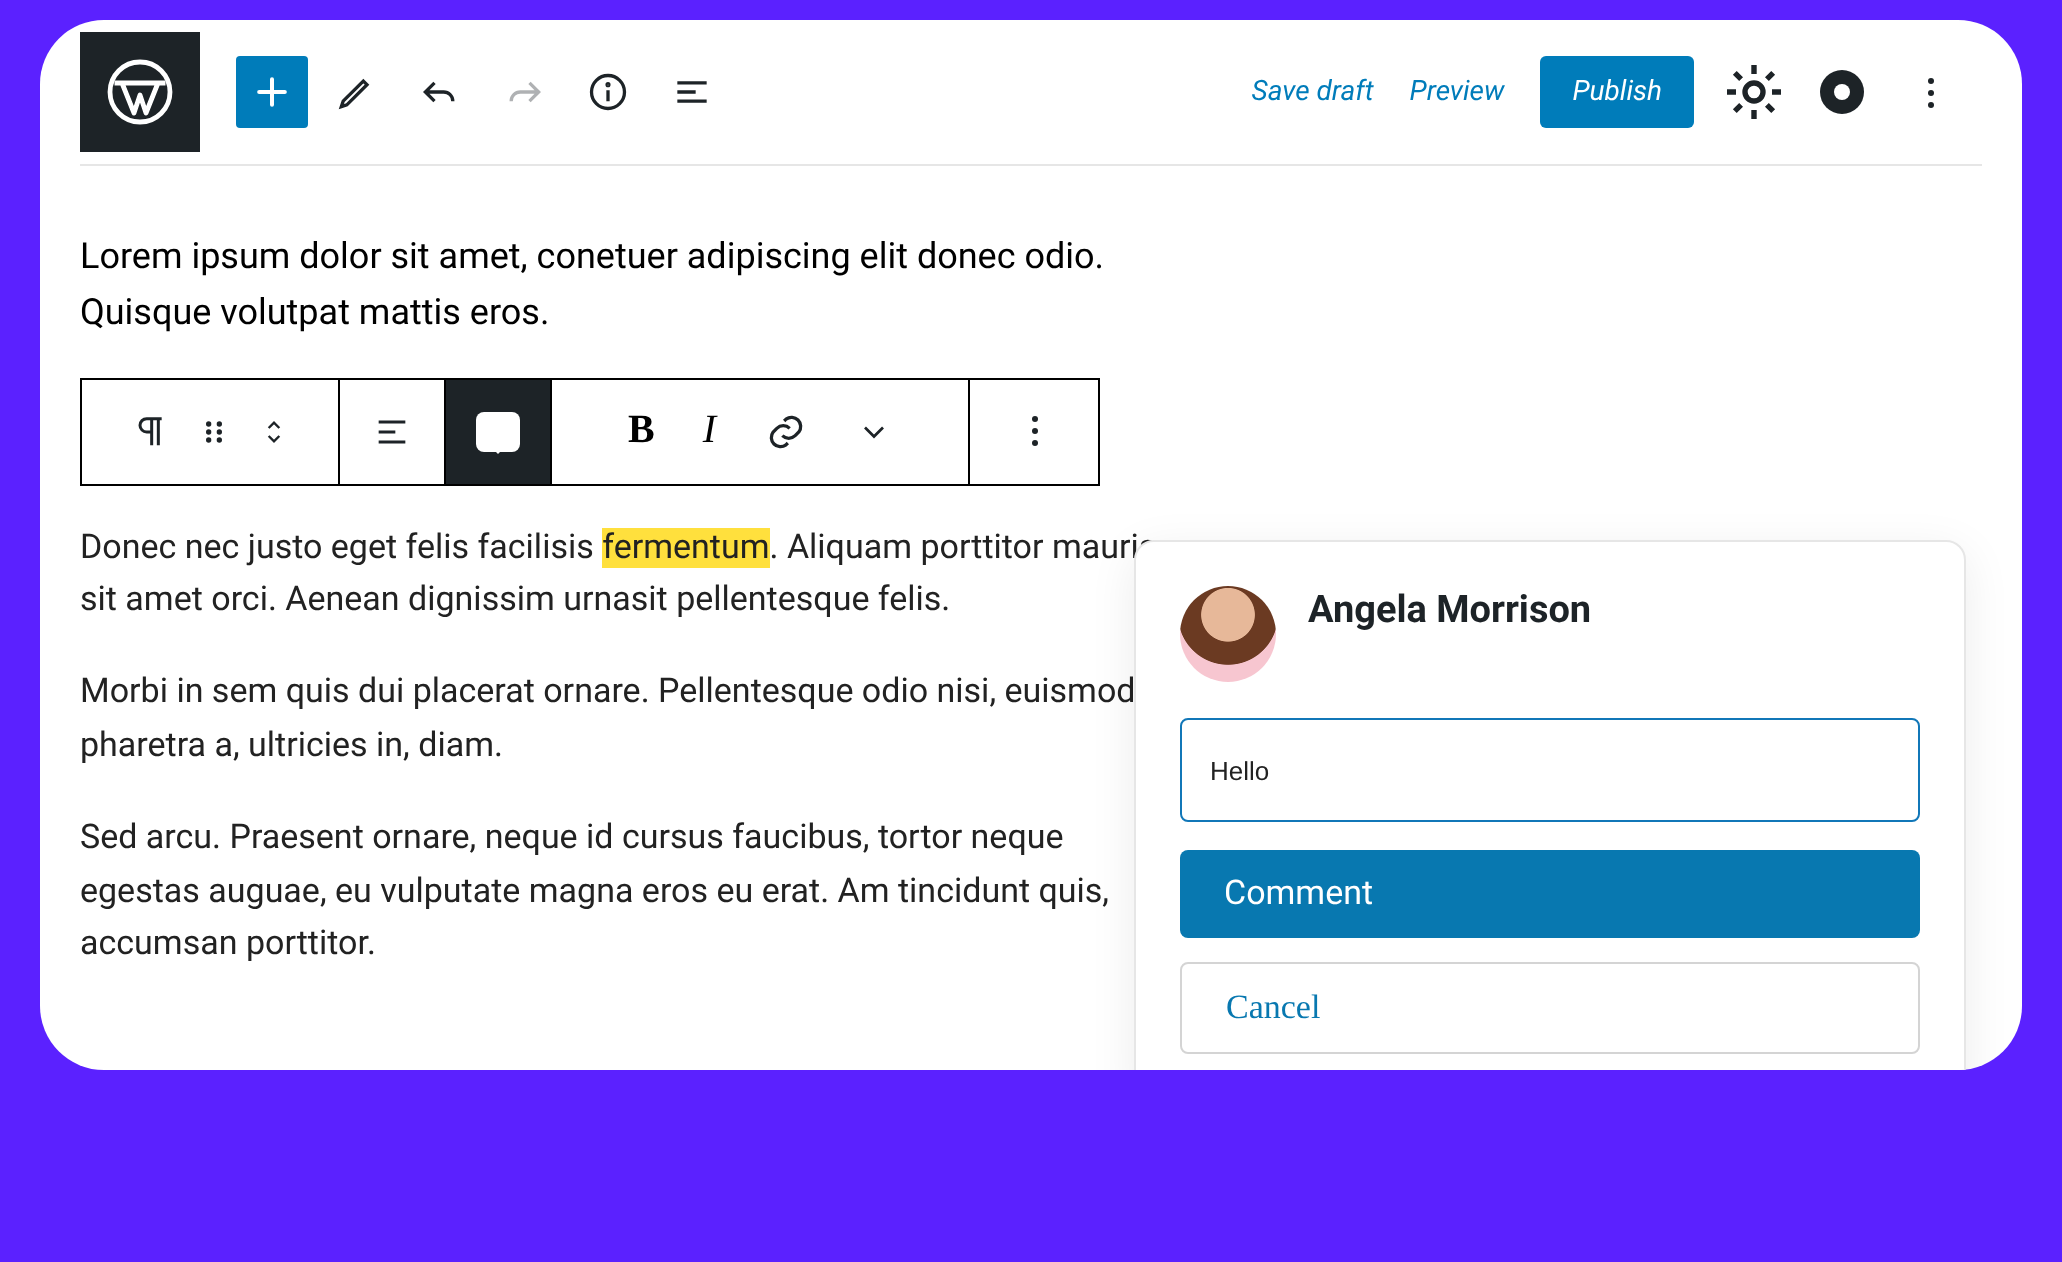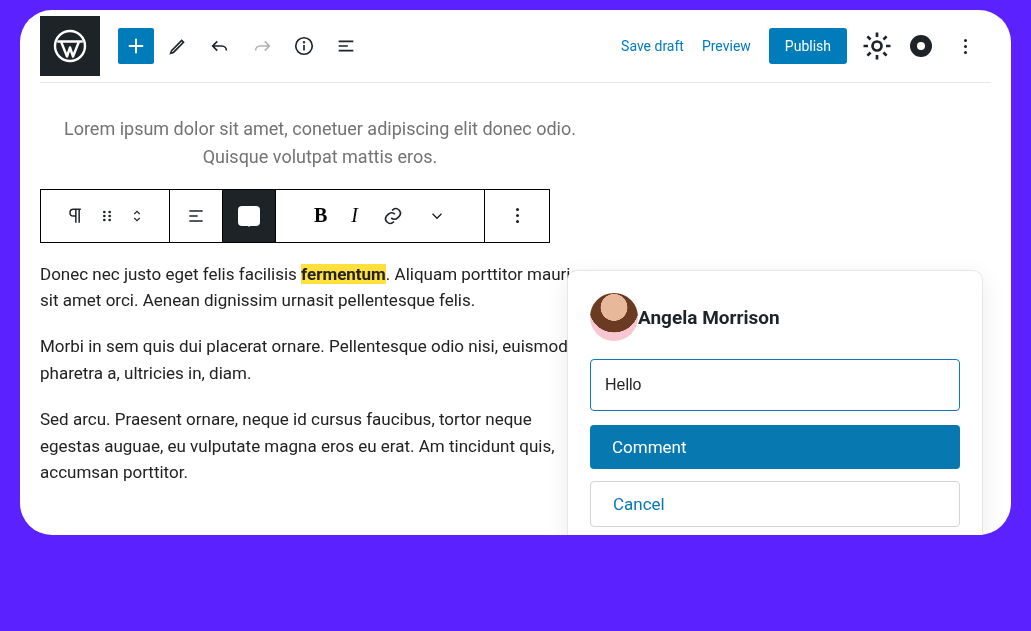--- a/index.html
+++ b/index.html
@@ -1,68 +1,68 @@
 <!DOCTYPE html>
 <html><head>
 <meta charset="utf-8">
 <style>
   html,body{margin:0;padding:0;font-family:-apple-system,BlinkMacSystemFont,"Segoe UI",Roboto,sans-serif;}
   body{background:#5b21ff;display:flex;justify-content:center;align-items:flex-start;padding:10px 0 0 0;box-sizing:border-box;min-height:631px;}
   .stage{width:991px;background:#fff;border-radius:32px;padding:0 20px 30px 20px;box-sizing:border-box;position:relative;overflow:hidden;}
 
   
-  .topbar{display:flex;align-items:center;height:72px;border-bottom:1px solid #e6e6e6;}
+  .topbar{display:flex;align-items:center;height:72px;border-bottom:1px solid #e6e6e6;font-style:italic;}
   .wp-logo{width:60px;height:60px;background:#1d2327;display:flex;align-items:center;justify-content:center;margin-right:18px;}
   .wp-logo svg{width:36px;height:36px;}
   .tbtn{width:36px;height:36px;display:flex;align-items:center;justify-content:center;margin-right:6px;border-radius:2px;}
   .tbtn.add{background:#007cba;color:#fff;}
   .tbtn svg{width:22px;height:22px;}
   .tbtn.disabled{opacity:.35;}
   .spacer{flex:1;}
   .linkbtn{color:#007cba;font-size:14px;margin-right:18px;cursor:pointer;}
   .publish-btn{background:#007cba;color:#fff;padding:10px 16px;font-size:14px;border-radius:3px;margin-right:12px;}
   .gearbtn,.pingbtn,.vmore{width:36px;height:36px;display:flex;align-items:center;justify-content:center;margin-right:8px;}
   .ping-icon{width:22px;height:22px;background:#1d2327;border-radius:50%;position:relative;}
   .ping-icon::after{content:"";position:absolute;left:7px;top:7px;width:8px;height:8px;background:#fff;border-radius:50%;}
   .vdots div{width:3px;height:3px;background:#1d2327;border-radius:50%;margin:3px 0;}
   .tb-icon{stroke:#1d2327;stroke-width:1.8;fill:none;}
 
   
-  .intro{font-size:18px;color:#737373;margin:32px 0 18px 0;max-width:560px;line-height:1.55;text-align:center;}
+  .intro{font-size:18px;color:#000000;margin:32px 0 18px 0;max-width:560px;line-height:1.55;}
 
   
   .blocktb{display:flex;height:52px;border:1.5px solid #000;width:508px;margin-bottom:18px;}
   .btcell{display:flex;align-items:center;justify-content:center;border-right:1.5px solid #000;}
   .btcell:last-child{border-right:none;}
   .btcell.c1{width:128px;gap:14px;}
   .btcell.c2{width:52px;}
   .btcell.c3{width:52px;background:#1d2327;}
   .btcell.wide{width:208px;gap:24px;}
   .btcell.end{flex:1;}
   .bt-icon{stroke:#1d2327;stroke-width:1.8;fill:none;}
   .btcell.c3 .chat{width:22px;height:20px;background:#fff;border-radius:4px;position:relative;}
   .btcell.c3 .chat::after{content:"";position:absolute;left:6px;bottom:-6px;border:5px solid transparent;border-top-color:#fff;}
   .boldB{font-weight:800;font-size:20px;font-family:serif;}
   .italI{font-style:italic;font-size:20px;font-family:serif;}
 
   
   .body-col{max-width:550px;}
   .body-col p{font-size:17px;color:#222;line-height:1.55;margin:0 0 20px 0;}
-  .hl{background:#ffe03d;font-weight:bold;}
+  .hl{background:#ffe03d;}
 
   
   .popover{position:absolute;right:28px;top:260px;width:416px;background:#fff;border:1px solid #e6e6e6;border-radius:10px;box-shadow:0 6px 24px rgba(0,0,0,.08);padding:22px 22px 22px 22px;box-sizing:border-box;}
-  .p-head{display:flex;align-items:center;margin-bottom:18px;}
+  .p-head{display:flex;align-items:flex-start;gap:16px;margin-bottom:18px;}
   .avatar{width:48px;height:48px;border-radius:50%;background:radial-gradient(circle at 50% 30%, #e7b899 0 32%, #6b3a22 33% 60%, #f7c6d0 61% 100%);}
   .uname{font-weight:700;font-size:19px;color:#1d2327;}
-  .p-input{width:100%;height:52px;border:1.5px solid #1177b8;border-radius:4px;padding:0 14px;font-size:16px;color:#222;box-sizing:border-box;outline:none;}
+  .p-input{width:100%;height:52px;border:1.5px solid #1177b8;border-radius:4px;padding:0 14px;font-size:13px;color:#222;box-sizing:border-box;outline:none;}
   .p-actions{display:flex;gap:12px;margin-top:14px;flex-direction:column;}
   .pbtn{height:44px;padding:0 22px;border-radius:4px;font-size:17px;display:flex;align-items:center;cursor:pointer;}
   .pbtn.primary{background:#0878b0;color:#fff;}
-  .pbtn.secondary{background:#fff;color:#0878b0;border:1px solid #d4d4d4;}
+  .pbtn.secondary{background:#fff;color:#0878b0;border:1px solid #d4d4d4;font-family:Liberation Serif, serif;}
 </style>
 </head>
 <body>
 
 <div class="stage">
 
   <div class="topbar">
     <div class="wp-logo">
       <svg viewBox="0 0 24 24">
           <circle cx="12" cy="12" r="10" fill="none" stroke="#fff" stroke-width="1.6"></circle>

